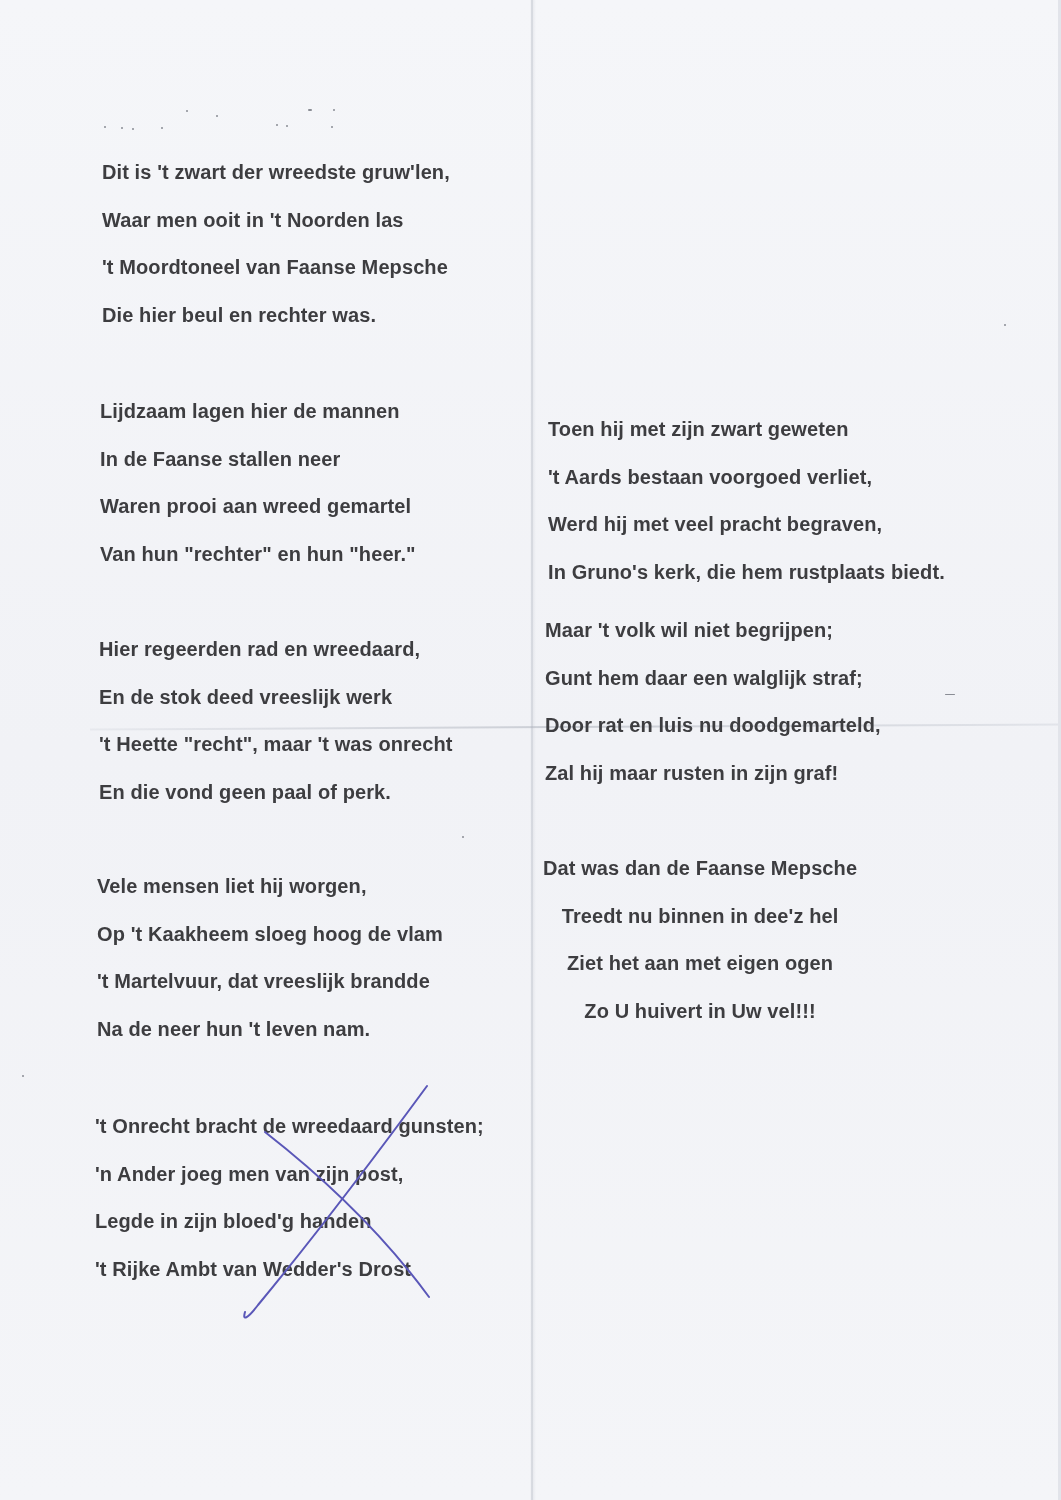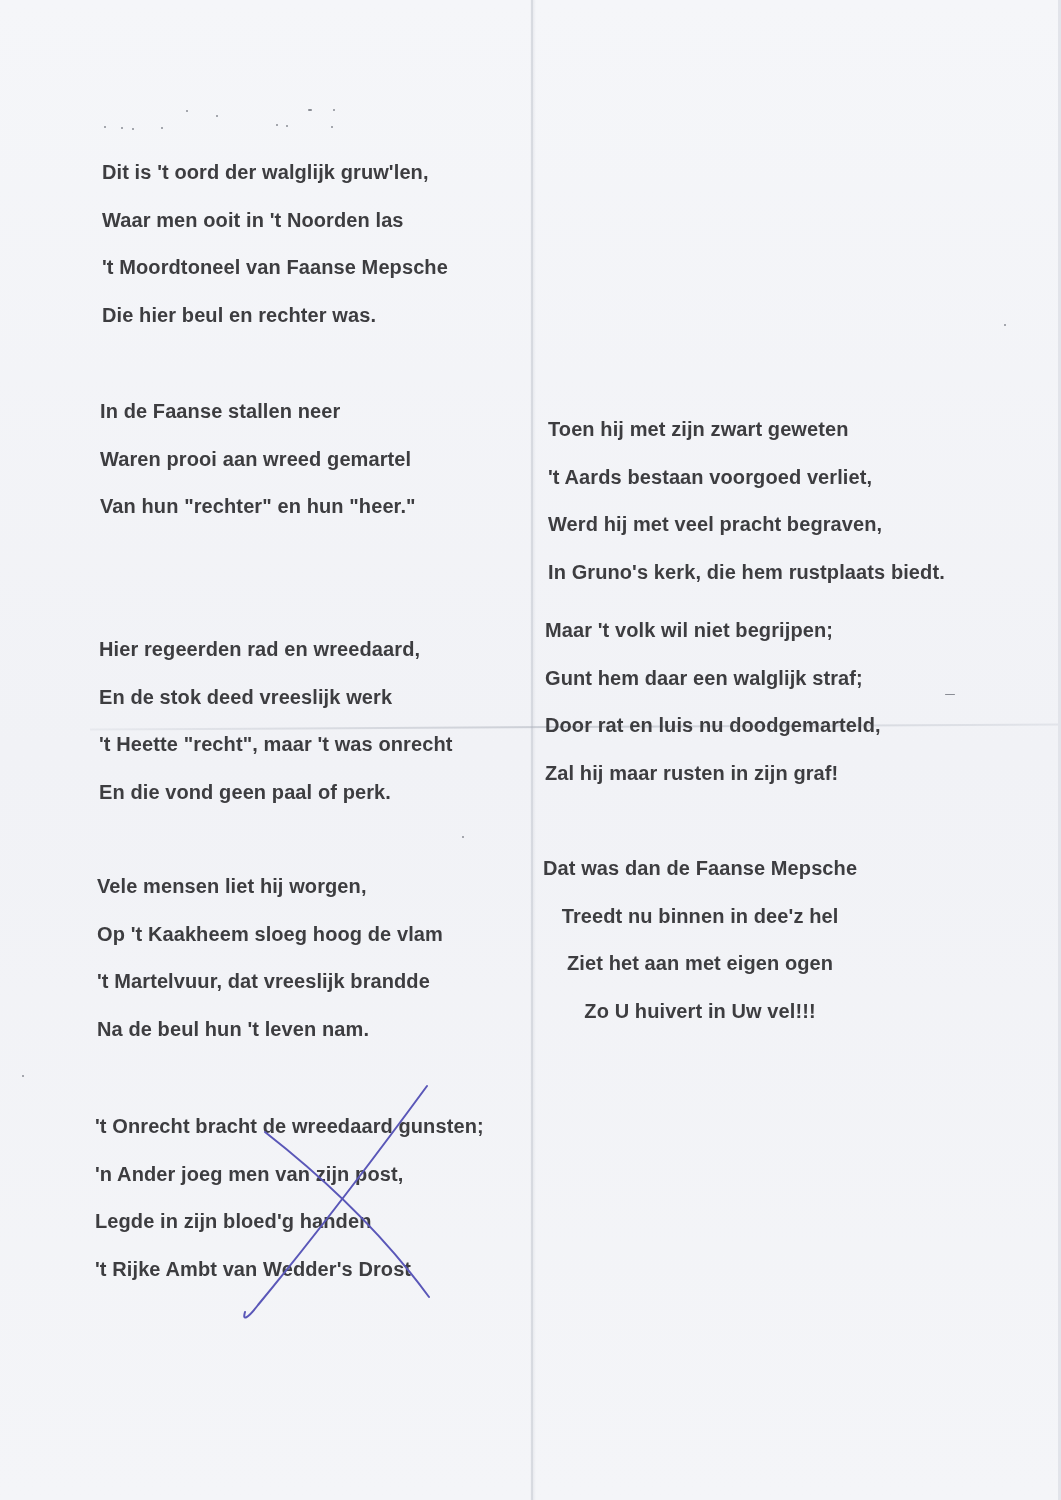--- a/index.html
+++ b/index.html
@@ -86,44 +86,45 @@
   <div class="speck" style="left:308px;top:109px;width:4px;"></div>
   <div class="speck" style="left:333px;top:109px;"></div>
   <div class="speck" style="left:331px;top:126px;"></div>
   <div class="speck" style="left:1004px;top:324px;"></div>
   <div class="speck" style="left:22px;top:1075px;"></div>
   <div class="speck" style="left:462px;top:836px;"></div>
   <div class="speck" style="left:945px;top:694px;width:10px;height:1px;"></div>
 </div>
 
 <div class="stanza" style="left:102px;top:160px;">
-  <div class="line">Dit is 't oord der walglijk gruw'len,</div>
+  <div class="line">Dit is 't zwart der wreedste gruw'len,</div>
   <div class="line">Waar men ooit in 't Noorden las</div>
   <div class="line">'t Moordtoneel van Faanse Mepsche</div>
   <div class="line">Die hier beul en rechter was.</div>
 </div>
 
 <div class="stanza" style="left:100px;top:399px;">
+  <div class="line">Lijdzaam lagen hier de mannen</div>
   <div class="line">In de Faanse stallen neer</div>
   <div class="line">Waren prooi aan wreed gemartel</div>
   <div class="line">Van hun "rechter" en hun "heer."</div>
 </div>
 
 <div class="stanza" style="left:99px;top:637px;">
   <div class="line">Hier regeerden rad en wreedaard,</div>
   <div class="line">En de stok deed vreeslijk werk</div>
   <div class="line">'t Heette "recht", maar 't was onrecht</div>
   <div class="line">En die vond geen paal of perk.</div>
 </div>
 
 <div class="stanza" style="left:97px;top:874px;">
   <div class="line">Vele mensen liet hij worgen,</div>
   <div class="line">Op 't Kaakheem sloeg hoog de vlam</div>
   <div class="line">'t Martelvuur, dat vreeslijk brandde</div>
-  <div class="line">Na de beul hun 't leven nam.</div>
+  <div class="line">Na de neer hun 't leven nam.</div>
 </div>
 
 <div class="stanza" style="left:95px;top:1114px;">
   <div class="line">'t Onrecht bracht de wreedaard gunsten;</div>
   <div class="line">'n Ander joeg men van zijn post,</div>
   <div class="line">Legde in zijn bloed'g handen</div>
   <div class="line">'t Rijke Ambt van Wedder's Drost</div>
 </div>
 
 <svg class="cross" viewBox="230 1080 220 250" xmlns="http://www.w3.org/2000/svg">

